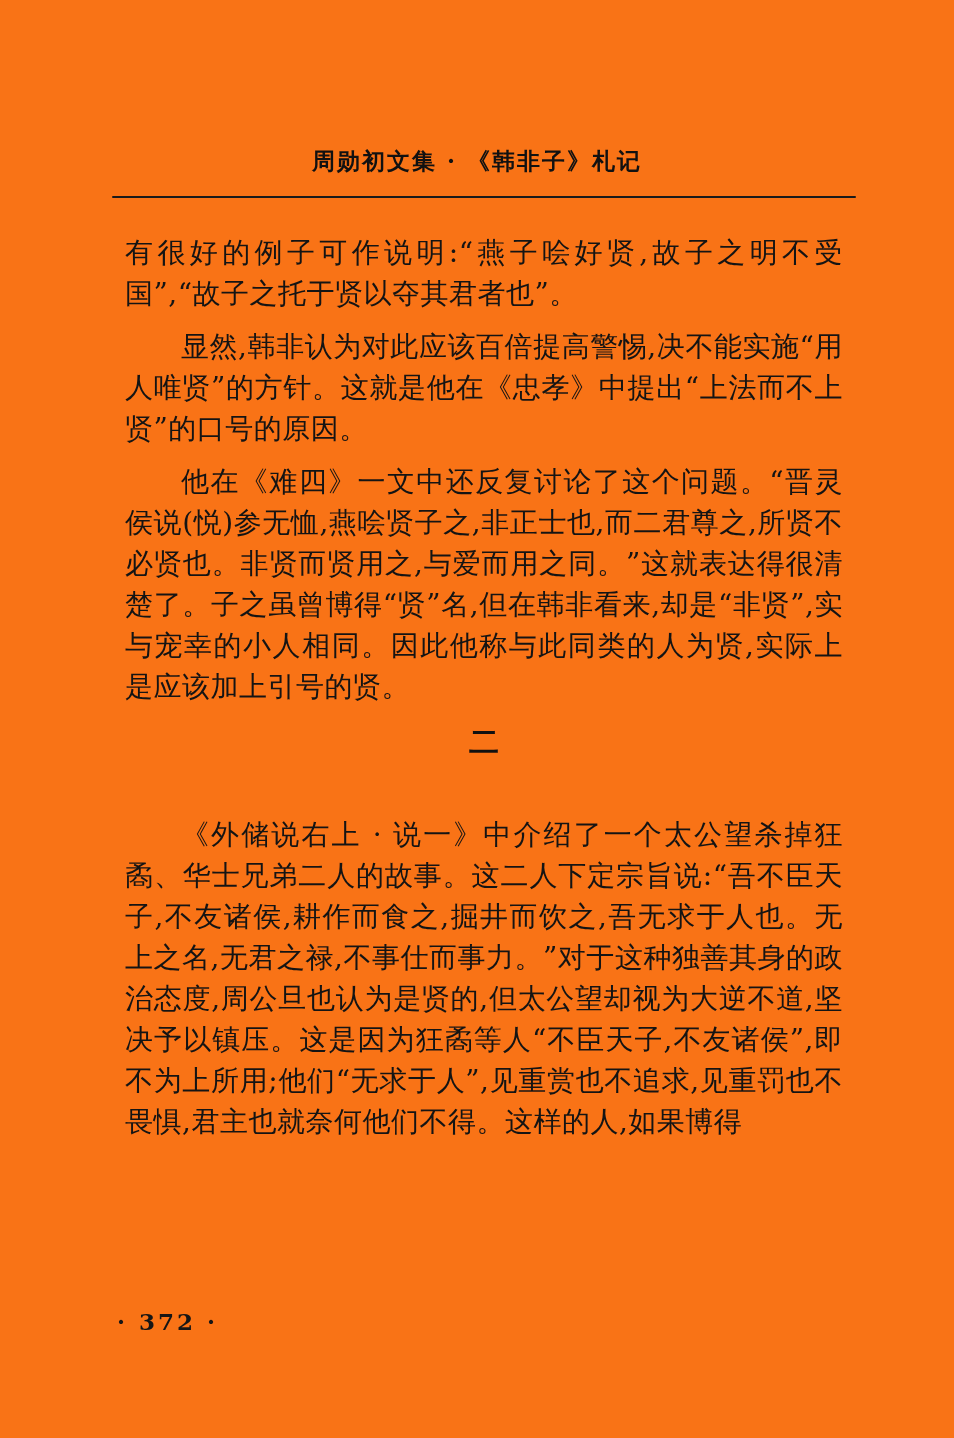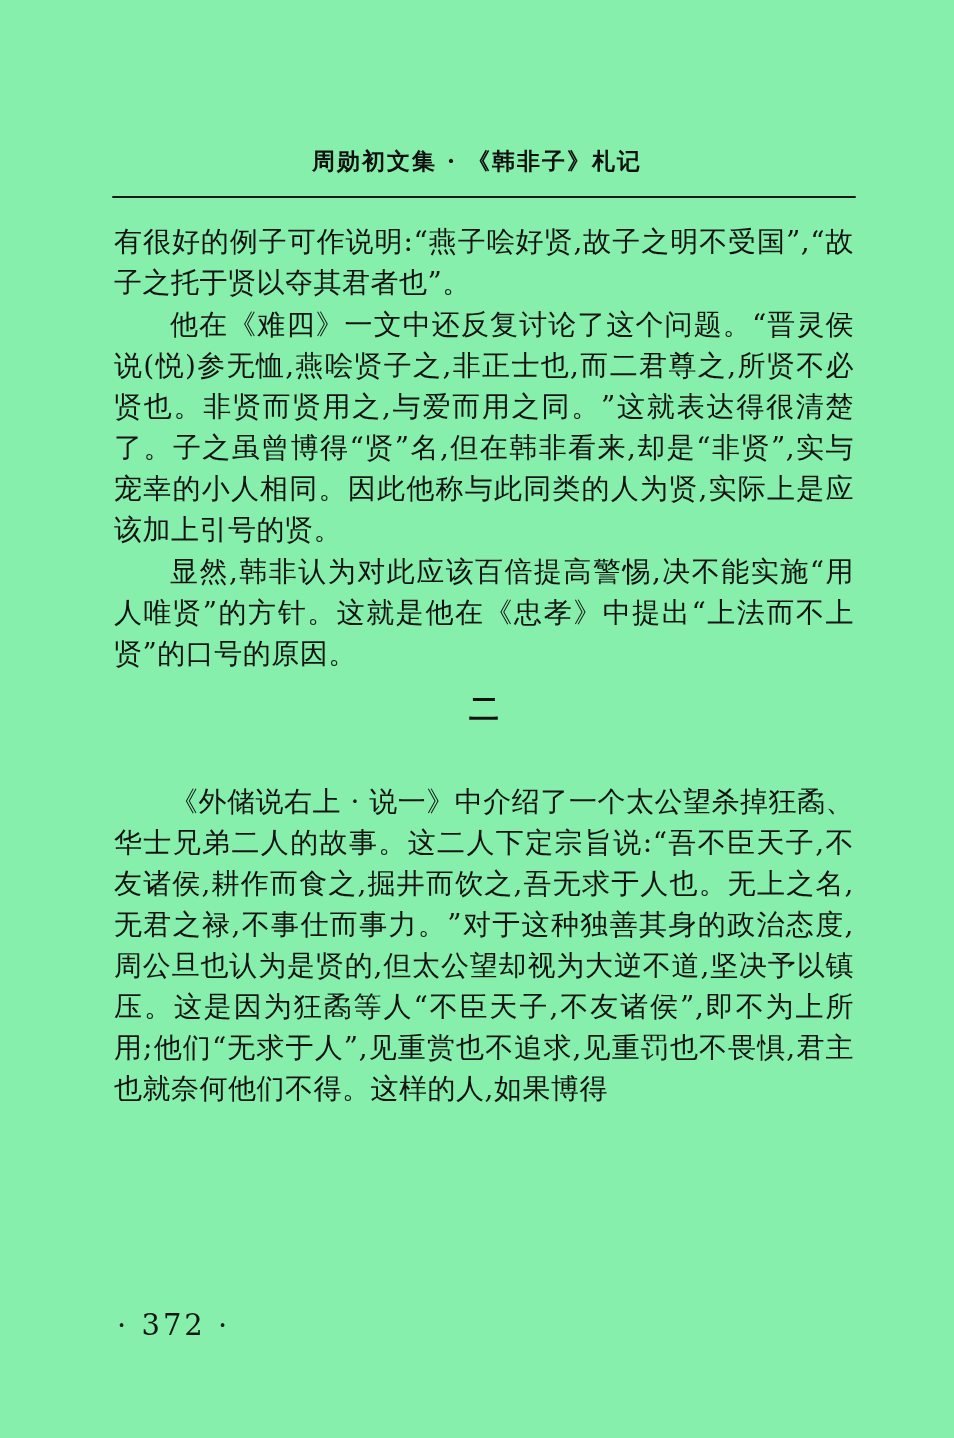--- a/index.html
+++ b/index.html
@@ -4,21 +4,21 @@
 <style>
   html, body {
     margin: 0;
     padding: 0;
     background: #e9e9e9;
   }
   .page {
     position: relative;
     width: 954px;
     height: 1438px;
-    background: #86efac;
+    background: #f97316;
     overflow: hidden;
     font-family: "DejaVu Serif", "Liberation Serif", serif;
     color: #161616;
   }
   .running-head {
     position: absolute;
     top: 146px;
     left: 0;
     width: 954px;
     text-align: center;
@@ -43,62 +43,63 @@
     left: 113px;
     width: 742px;
     font-size: 28px;
     line-height: 41px;
     letter-spacing: 0.5px;
     text-align: justify;
     text-justify: inter-ideograph;
     color: #141414;
   }
   .body-text p {
-    margin: 1px;
+    margin: 12px;
     padding: 0;
     text-indent: 2em;
   }
   .body-text p.no-indent {
     text-indent: 0;
   }
   .section-heading {
     margin: 14px 0 52px 0;
     padding: 0;
     text-align: center;
     font-size: 30px;
     font-weight: bold;
     line-height: 41px;
     letter-spacing: 0;
     color: #111;
   }
   .folio {
     position: absolute;
     top: 1308px;
     left: 117px;
-    font-size: 29px;
+    font-size: 23px;
     letter-spacing: 3px;
     color: #161616;
     white-space: nowrap;
+    font-weight: bold;
   }
 </style>
 </head>
 <body>
 
 <div class="page">
 
   <div class="running-head">
     <span>周勋初文集 · 《韩非子》札记</span>
   </div>
 
   <div class="head-rule"></div>
 
   <div class="body-text">
     <p class="no-indent">有很好的例子可作说明:“燕子哙好贤,故子之明不受国”,“故子之托于贤以夺其君者也”。</p>
+    <p>显然,韩非认为对此应该百倍提高警惕,决不能实施“用人唯贤”的方针。这就是他在《忠孝》中提出“上法而不上贤”的口号的原因。</p>
     <p>他在《难四》一文中还反复讨论了这个问题。“晋灵侯说(悦)参无恤,燕哙贤子之,非正士也,而二君尊之,所贤不必贤也。非贤而贤用之,与爱而用之同。”这就表达得很清楚了。子之虽曾博得“贤”名,但在韩非看来,却是“非贤”,实与宠幸的小人相同。因此他称与此同类的人为贤,实际上是应该加上引号的贤。</p>
-    <p>显然,韩非认为对此应该百倍提高警惕,决不能实施“用人唯贤”的方针。这就是他在《忠孝》中提出“上法而不上贤”的口号的原因。</p>
 
     <h2 class="section-heading">二</h2>
 
     <p>《外储说右上 · 说一》中介绍了一个太公望杀掉狂矞、华士兄弟二人的故事。这二人下定宗旨说:“吾不臣天子,不友诸侯,耕作而食之,掘井而饮之,吾无求于人也。无上之名,无君之禄,不事仕而事力。”对于这种独善其身的政治态度,周公旦也认为是贤的,但太公望却视为大逆不道,坚决予以镇压。这是因为狂矞等人“不臣天子,不友诸侯”,即不为上所用;他们“无求于人”,见重赏也不追求,见重罚也不畏惧,君主也就奈何他们不得。这样的人,如果博得</p>
   </div>
 
   <div class="folio">· 372 ·</div>
 
 </div>
 

